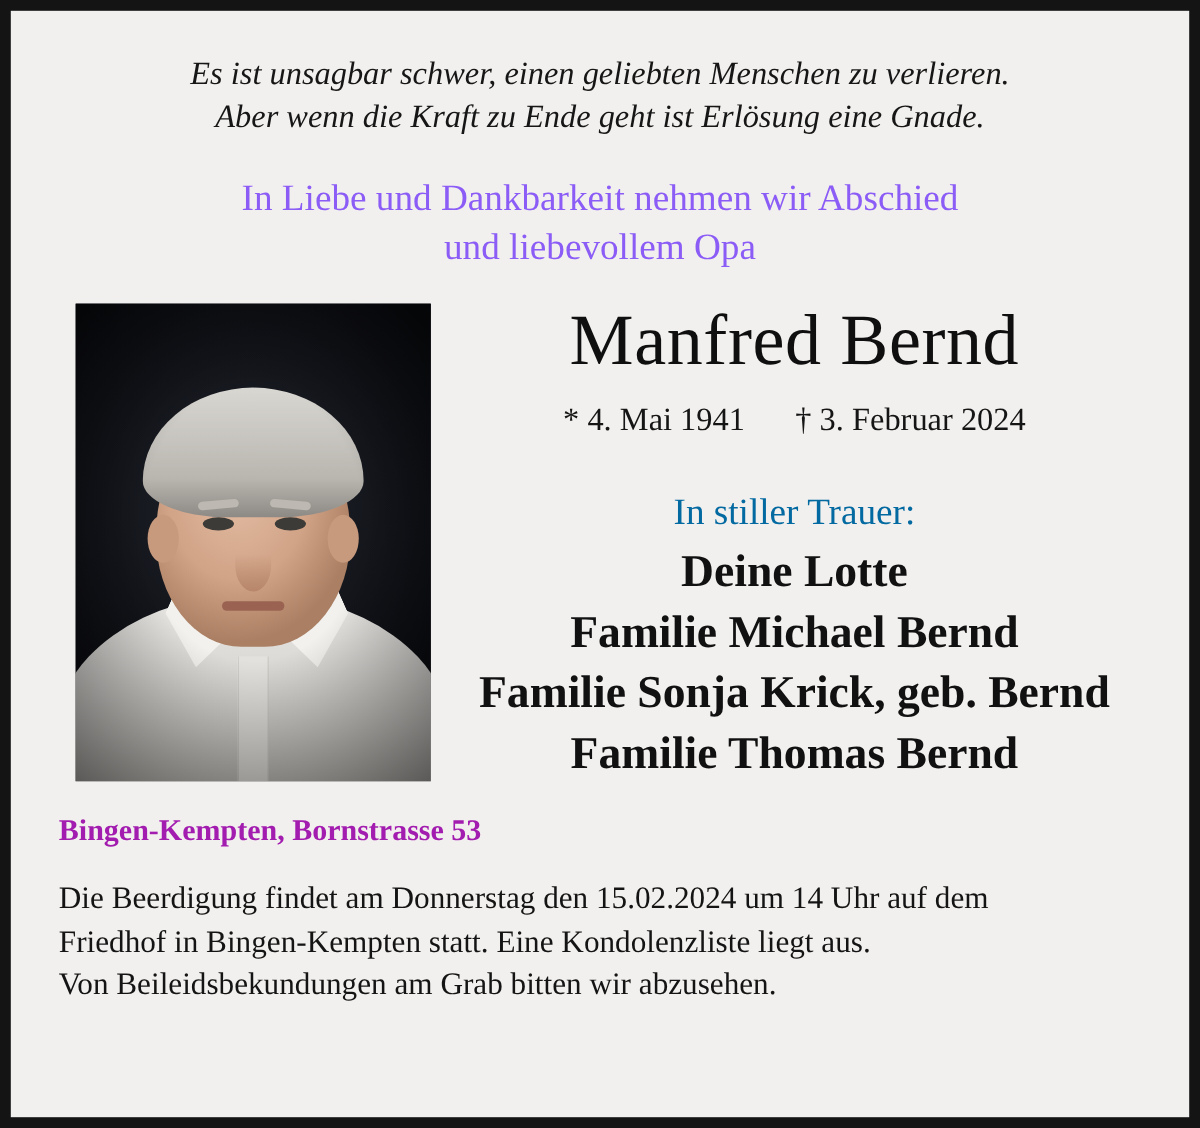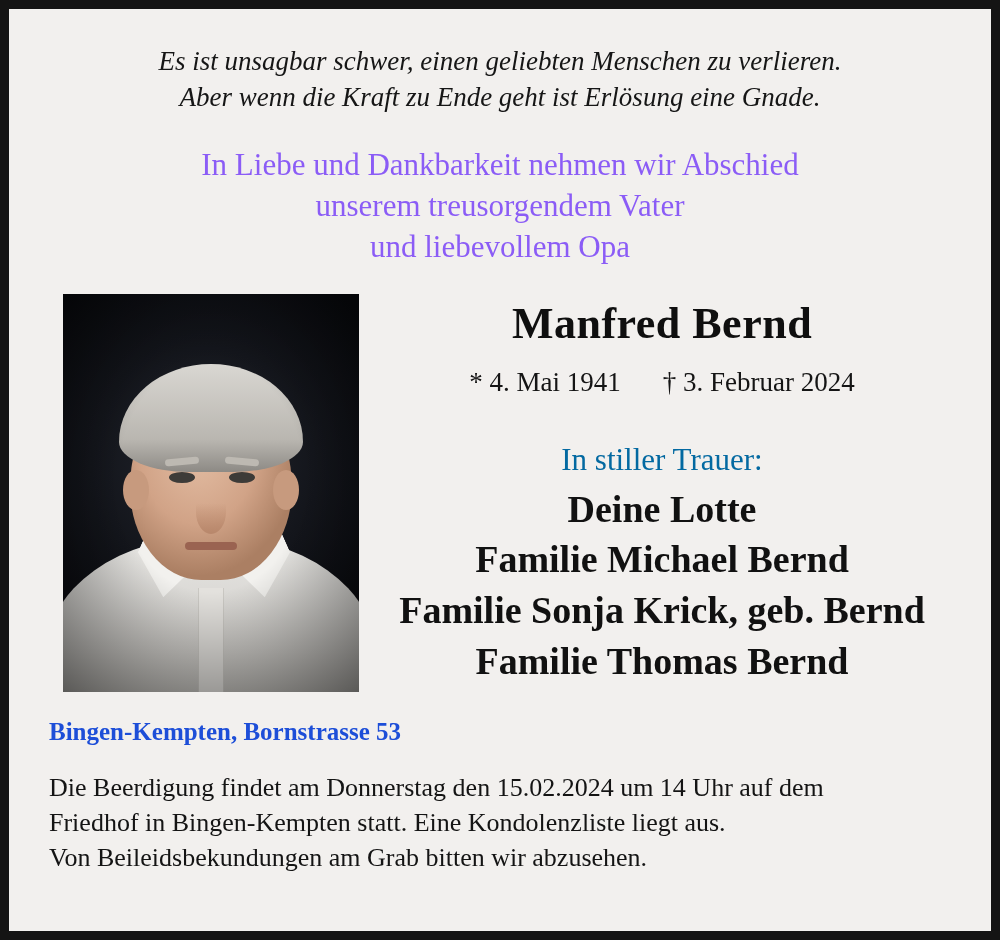--- a/index.html
+++ b/index.html
@@ -187,25 +187,25 @@
     background: radial-gradient(ellipse 78% 72% at 50% 46%, rgba(0,0,0,0) 40%, rgba(0,0,0,0.55) 100%);
   }
 
   .right-col {
     flex: 1 1 auto;
     padding-left: 14px;
     padding-right: 6px;
     text-align: center;
   }
   .name {
-    font-size: 44px;
-    font-weight: bold;
+    font-size: 60px;
+    font-weight: normal;
     letter-spacing: 0.5px;
     line-height: 1.02;
-    margin-top: 12px;
+    margin-top: 4px;
     color: #0f0f0f;
   }
   .dates {
     display: flex;
     justify-content: center;
     gap: 42px;
     font-size: 27px;
     margin-top: 20px;
     color: #151515;
   }
@@ -224,21 +224,21 @@
   .mourner-line { display: block; }
 
   
   .footer {
     margin-top: 26px;
     padding-left: 6px;
   }
   .address {
     font-size: 25px;
     font-weight: bold;
-    color: #1d4ed8;
+    color: #a21caf;
   }
   .info {
     margin-top: 24px;
     font-size: 26px;
     line-height: 1.35;
     color: #141414;
   }
   .info-line { display: block; }
 </style>
 </head>
@@ -246,21 +246,20 @@
 
 <div class="notice">
 
   <div class="verse">
     <span class="verse-line">Es ist unsagbar schwer, einen geliebten Menschen zu verlieren.</span>
     <span class="verse-line">Aber wenn die Kraft zu Ende geht ist Erlösung eine Gnade.</span>
   </div>
 
   <div class="intro">
     <span class="intro-line">In Liebe und Dankbarkeit nehmen wir Abschied</span>
-    <span class="intro-line">unserem treusorgendem Vater</span>
     <span class="intro-line">und liebevollem Opa</span>
   </div>
 
   <div class="middle">
 
     <div class="portrait-wrap">
       <div class="portrait">
         <div class="p-bg"></div>
         <div class="p-shoulders"></div>
         <div class="p-neck"></div>

